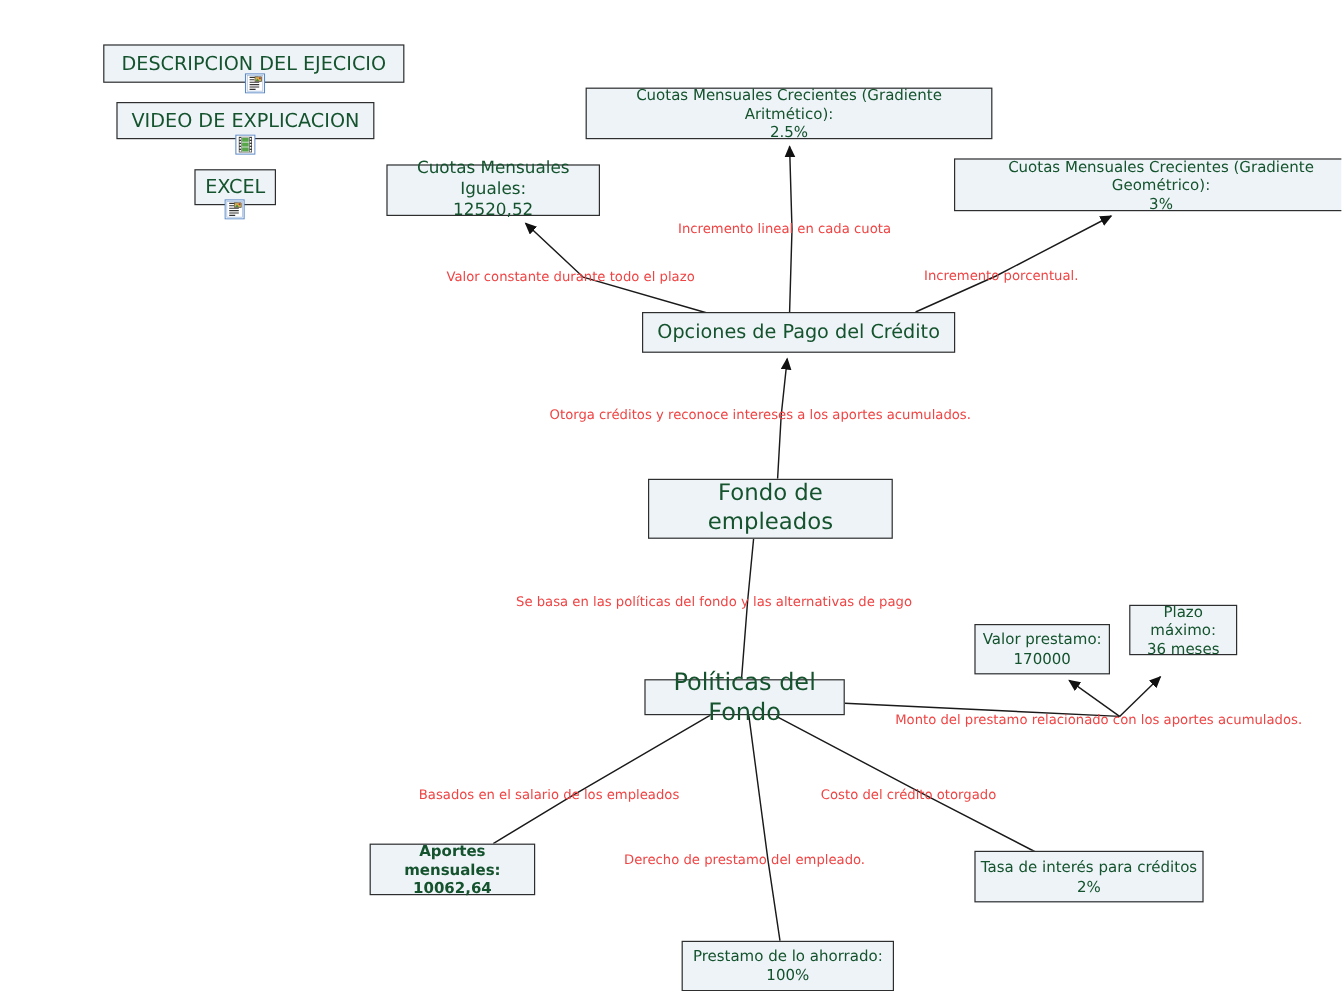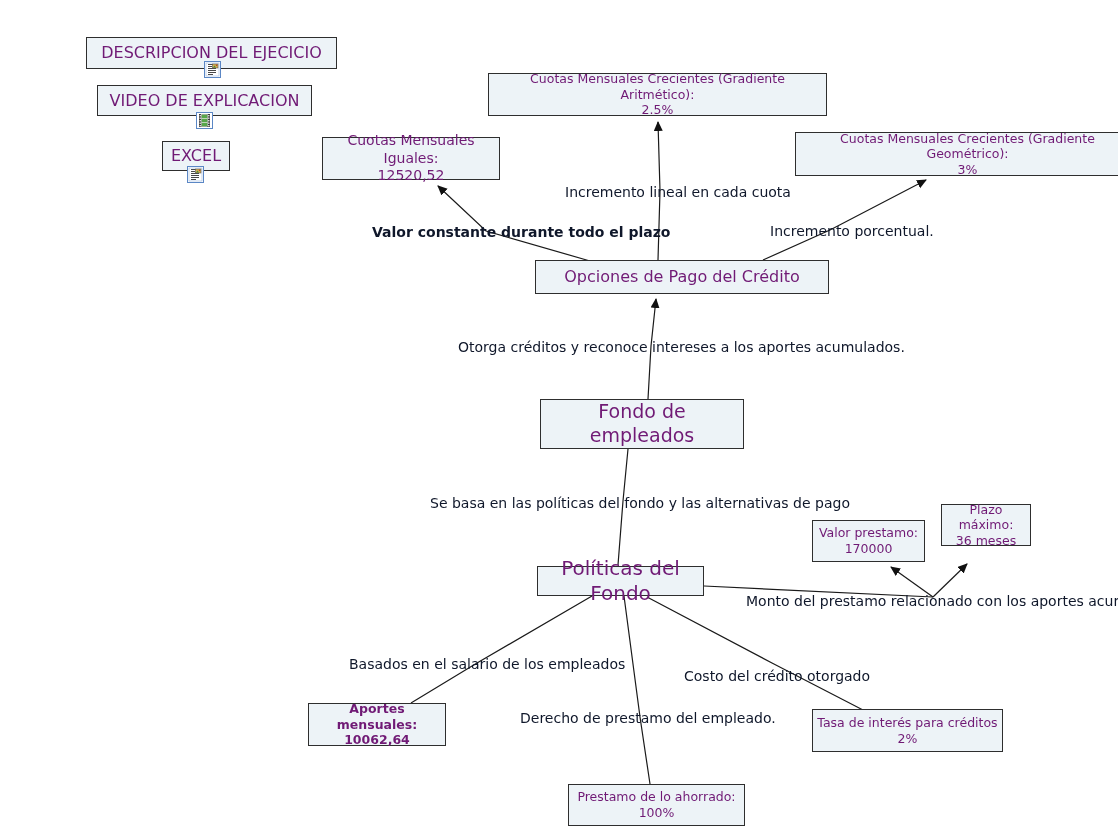--- a/index.html
+++ b/index.html
@@ -16,55 +16,55 @@
     position:absolute;
     z-index:2;
     box-sizing:border-box;
     background:#edf3f7;
     border:1.4px solid #2e2e2e;
     border-radius:0;
     display:flex;align-items:center;justify-content:center;
     text-align:center;
     white-space:pre-line;
     line-height:1.25;
-    color:#701a75;
+    color:#14532d;
     padding:1px 4px;
   }
   .lbl{
     position:absolute;
     z-index:3;
-    font-size:14px;
+    font-size:11px;
     white-space:nowrap;
-    color:#0f172a;
+    color:#ef4444;
   }
   .res-icon{position:absolute;z-index:4;width:17px;height:17px;}
   
   #n-descripcion{left:86px;top:37px;width:251px;height:32px;font-size:16px;}
   #n-video{left:97px;top:85px;width:215px;height:31px;font-size:16px;}
   #n-excel{left:162px;top:141px;width:68px;height:30px;font-size:16px;}
   #n-cuotas-iguales{left:322px;top:137px;width:178px;height:43px;font-size:14px;}
   #n-grad-aritmetico{left:488px;top:73px;width:339px;height:43px;font-size:12.5px;}
   #n-grad-geometrico{left:795px;top:132px;width:345px;height:44px;font-size:12.5px;}
-  #n-opciones{left:535px;top:260px;width:294px;height:34px;font-size:16px;}
+  #n-opciones{left:535px;top:260px;width:261px;height:34px;font-size:16px;}
   #n-fondo{left:524px;top:399px;width:204px;height:50px;font-size:19px;margin-left:16px;}
   #n-politicas{left:537px;top:566px;width:167px;height:30px;font-size:20px;}
   #n-valor-prestamo{left:812px;top:520px;width:113px;height:42px;font-size:12.5px;}
   #n-plazo-maximo{left:941px;top:504px;width:90px;height:42px;font-size:12.5px;}
   #n-aportes{left:308px;top:703px;width:138px;height:43px;font-size:12.5px;font-weight:bold;}
   #n-tasa{left:812px;top:709px;width:191px;height:43px;font-size:12.5px;}
   #n-prestamo-ahorrado{left:568px;top:784px;width:177px;height:42px;font-size:12.5px;}
   
   #l-incremento-lineal{left:565px;top:184px;}
-  #l-valor-constante{left:372px;top:224px;font-weight:bold;}
+  #l-valor-constante{left:372px;top:224px;}
   #l-incremento-porcentual{left:770px;top:223px;}
   #l-otorga{left:458px;top:339px;}
   #l-se-basa{left:430px;top:495px;}
   #l-monto{left:746px;top:593px;}
   #l-basados{left:349px;top:656px;}
-  #l-costo{left:684px;top:656px;margin-top:12px;}
+  #l-costo{left:684px;top:656px;}
   #l-derecho{left:520px;top:710px;}
   
   #i-descripcion{left:204px;top:61px;}
   #i-video{left:196px;top:112px;}
   #i-excel{left:187px;top:166px;}
 </style>
 </head>
 <body>
 
 <div id="canvas">

